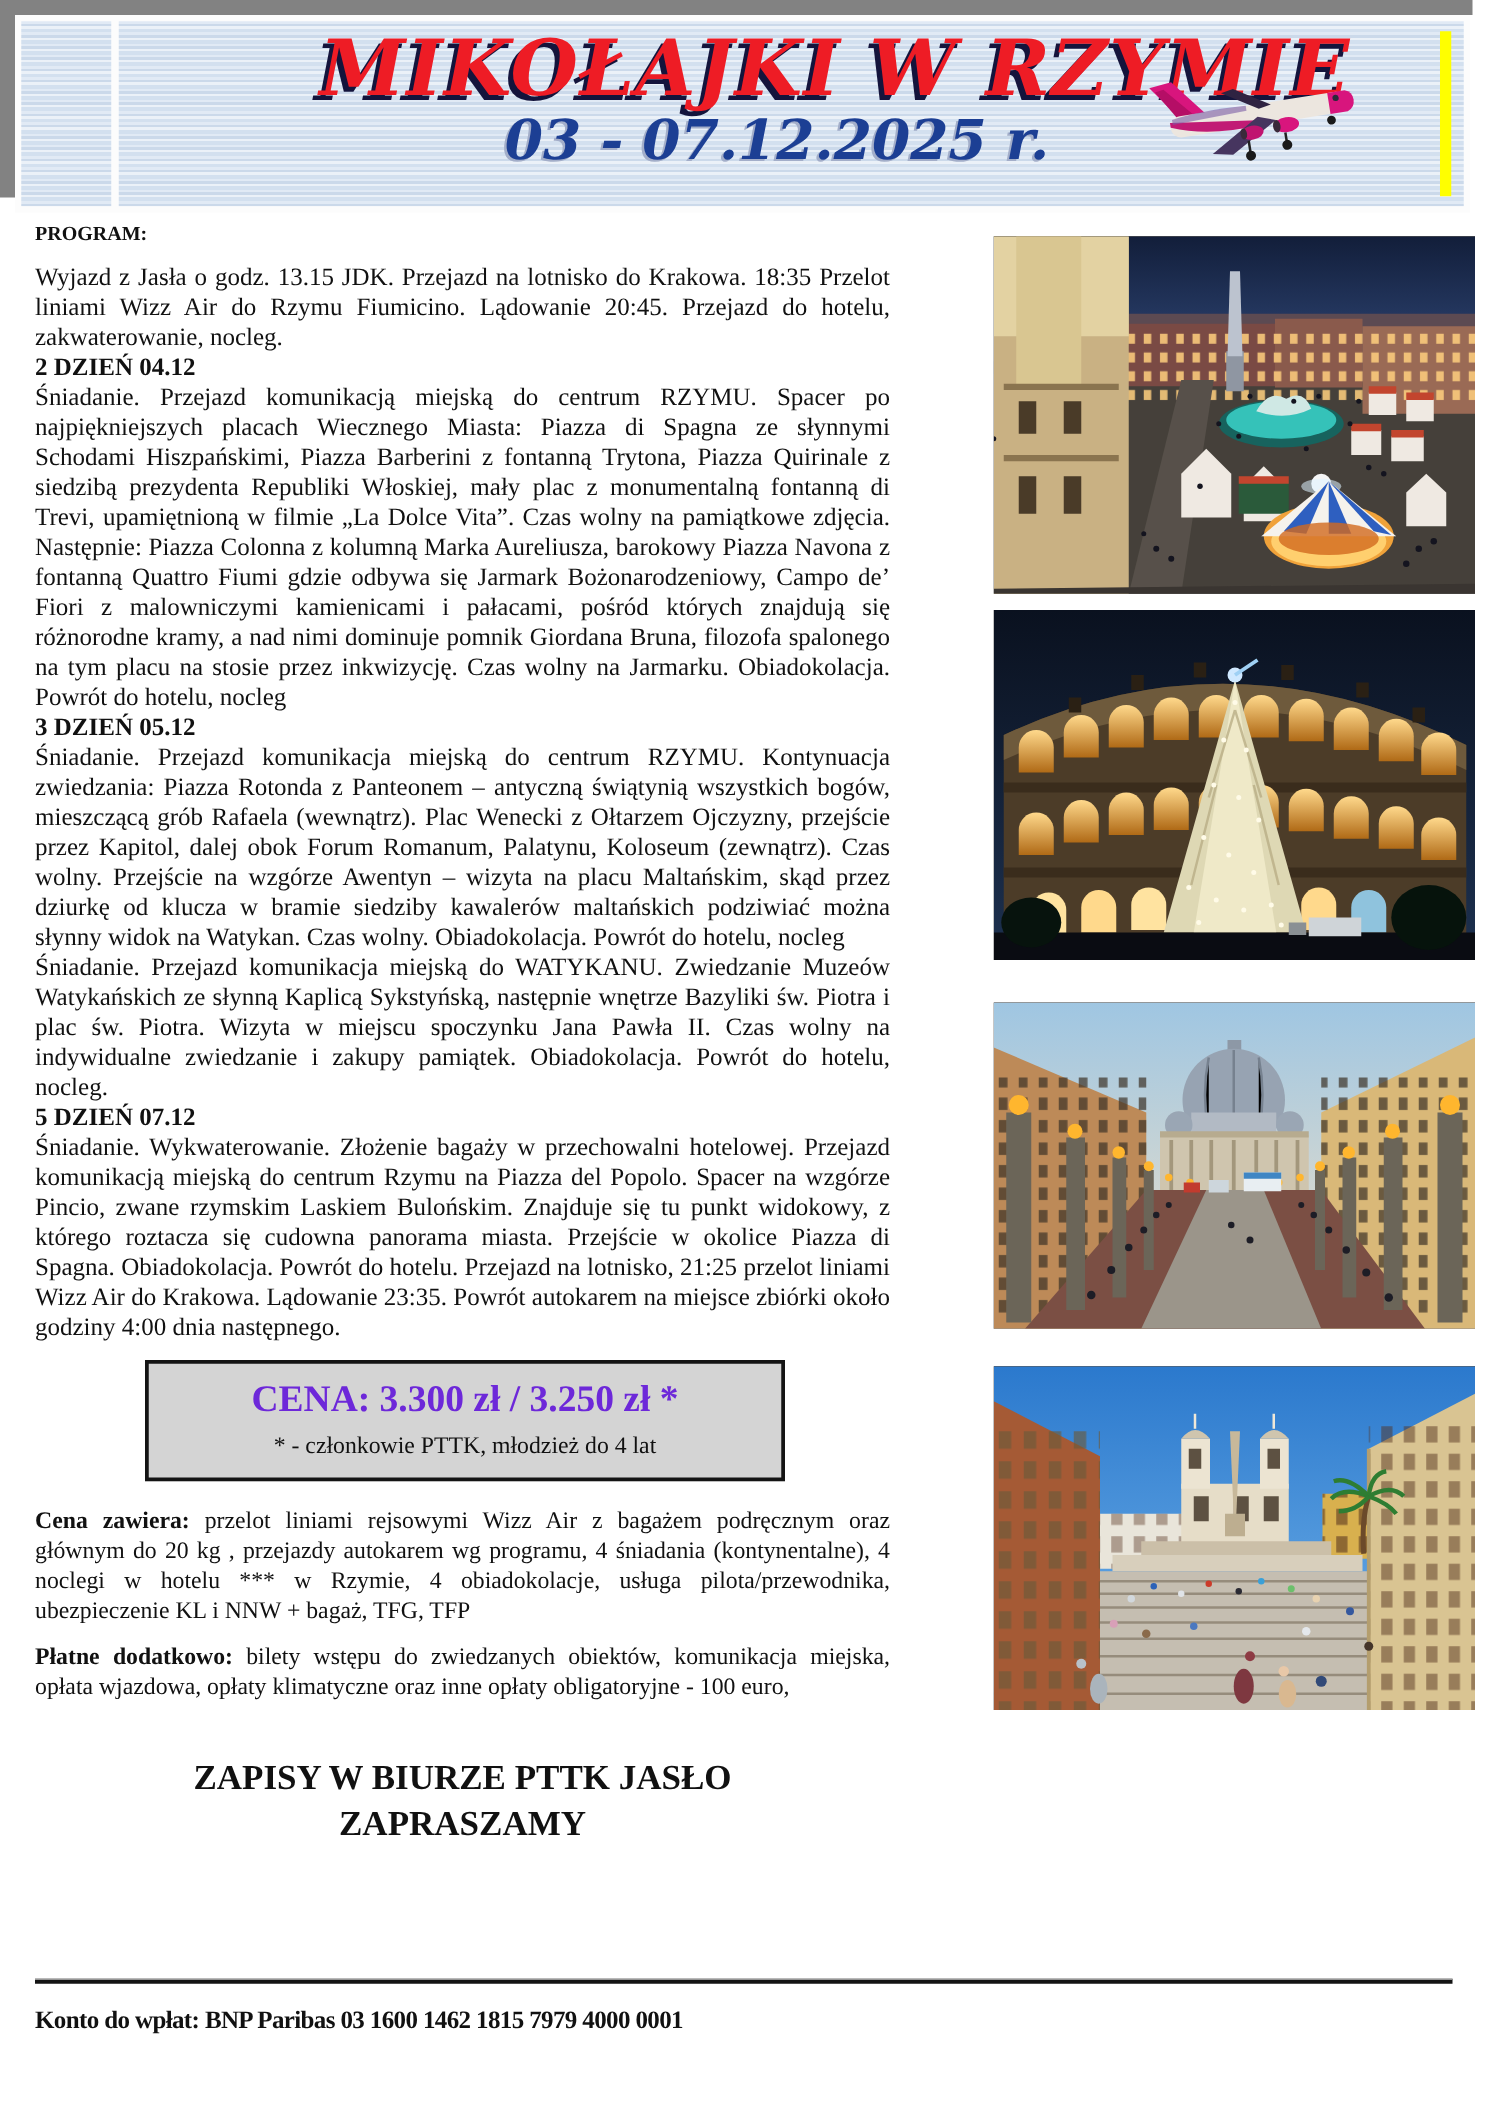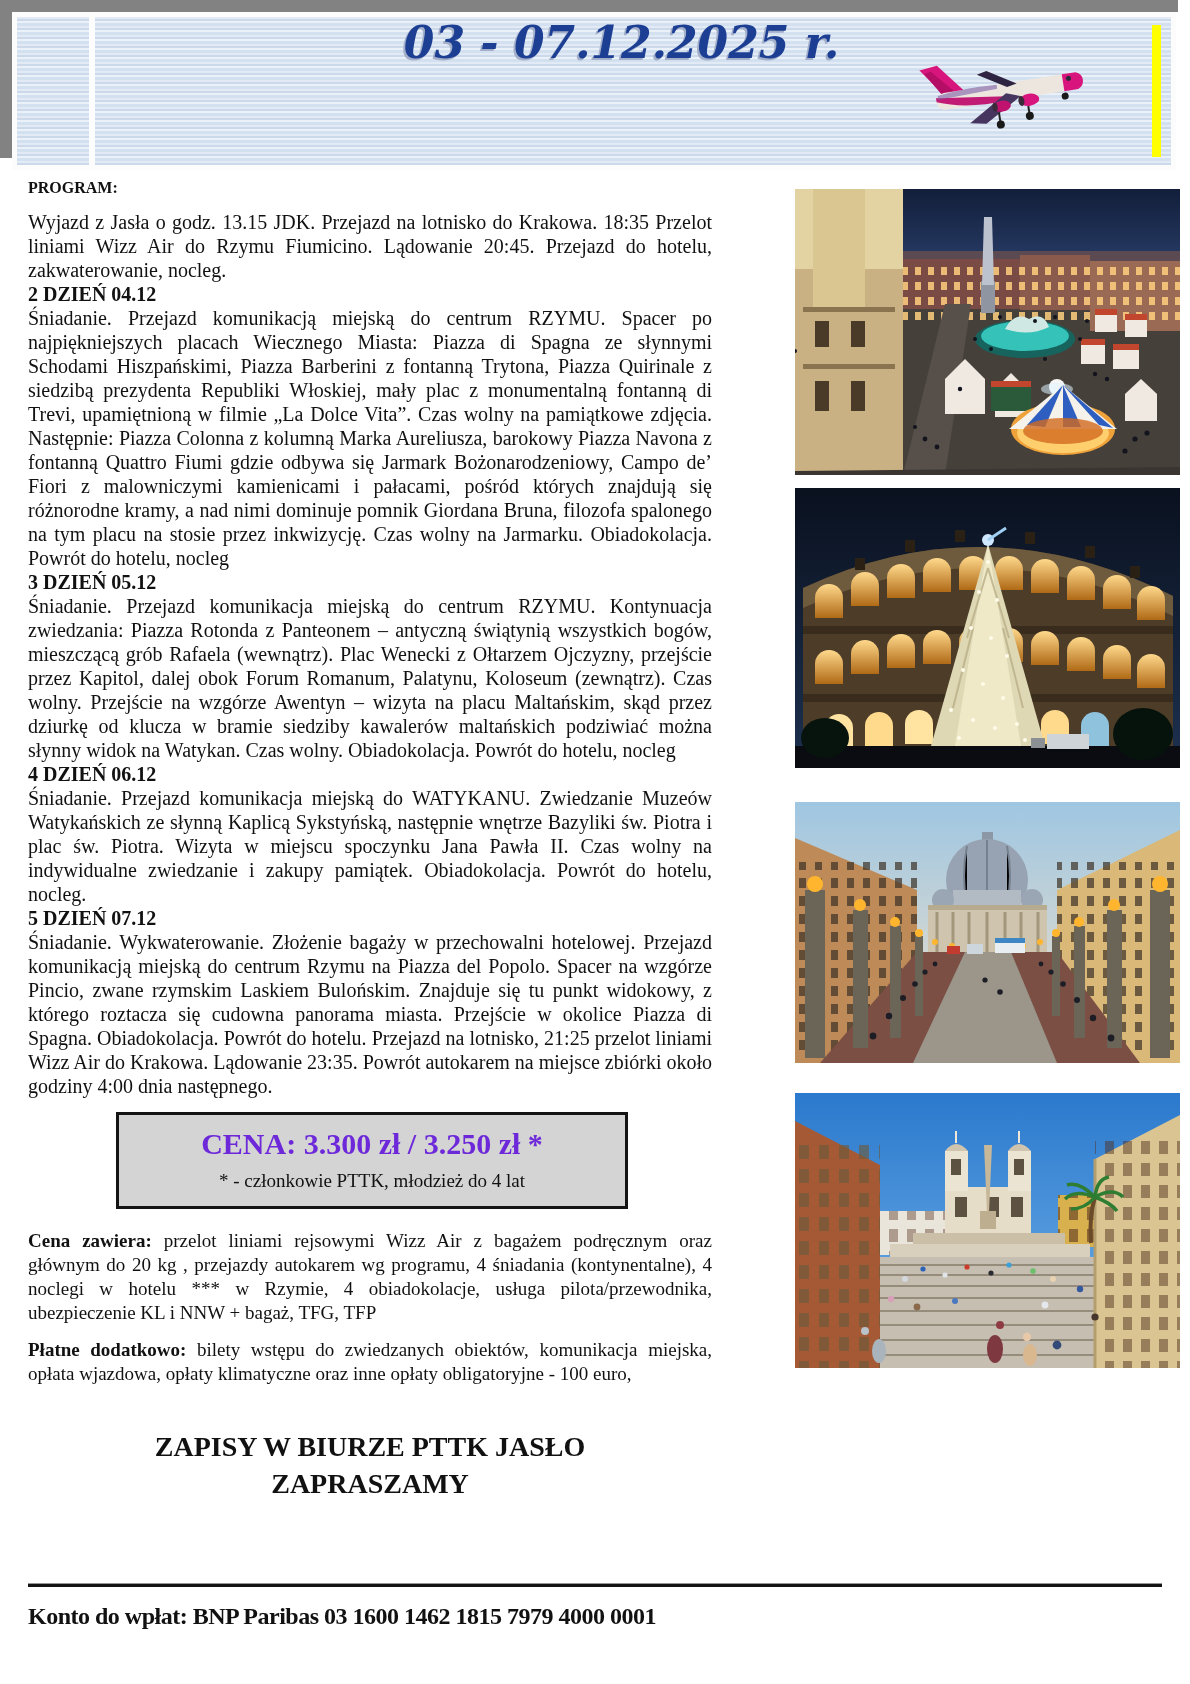--- a/index.html
+++ b/index.html
@@ -38,33 +38,34 @@
   
   .photo{position:absolute;left:795px;width:385px;overflow:hidden;background:#222;}
   .photo svg{display:block;}
   .ph1{top:189px;height:286px;}
   .ph2{top:488px;height:280px;}
   .ph3{top:802px;height:261px;}
   .ph4{top:1093px;height:275px;}
   
   .footer-line{position:absolute;left:28px;top:1583px;width:1134px;height:3px;
                background:#141414;border-top:1px solid #979797;}
-  .footer-text{position:absolute;left:28px;top:1601px;margin:0;font-size:24px;line-height:30px;
+  .footer-text{position:absolute;left:28px;top:1601px;margin:0;font-size:20px;line-height:30px;
                font-weight:bold;letter-spacing:-0.5px;}
 </style>
 </head>
 <body>
 
 <div class="page">
 
   <div class="bar-top"></div>
   <div class="bar-left"></div>
   <div class="header-box">
     <div class="hdr-strip hdr-texture"></div>
     <div class="hdr-main hdr-texture">
+      <div class="hdr-title">MIKOŁAJKI W RZYMIE</div>
       <div class="hdr-date">03 - 07.12.2025 r.</div>
       <div class="yellow-stripe"></div>
       <svg class="plane" viewBox="0 0 205 100">
         <g transform="rotate(-9 100 52)">
           <polygon points="38,46 16,16 34,14 58,44" fill="#d8157d"></polygon>
           <polygon points="36,46 20,20 27,19 50,45" fill="#b50e66"></polygon>
           <rect x="28" y="42" width="142" height="17" rx="8.5" fill="#ece6df"></rect>
           <path d="M170,42 a9,9 0 0 1 0,17 l-14,0 0,-17 z" fill="#d8157d"></path>
           <circle cx="162" cy="47" r="2.5" fill="#2a2a3a"></circle>
           <path d="M28,50 q30,12 70,9 l0,-4 -70,-9 z" fill="#c11b75"></path>
@@ -93,21 +94,20 @@
     </section>
     <section>
       <h3 class="day-head">2 DZIEŃ 04.12</h3>
       <p class="day-body">Śniadanie. Przejazd komunikacją miejską do centrum RZYMU. Spacer po najpiękniejszych placach Wiecznego Miasta: Piazza di Spagna ze słynnymi Schodami Hiszpańskimi, Piazza Barberini z fontanną Trytona, Piazza Quirinale z siedzibą prezydenta Republiki Włoskiej, mały plac z monumentalną fontanną di Trevi, upamiętnioną w filmie „La Dolce Vita”. Czas wolny na pamiątkowe zdjęcia. Następnie: Piazza Colonna z kolumną Marka Aureliusza, barokowy Piazza Navona z fontanną Quattro Fiumi gdzie odbywa się Jarmark Bożonarodzeniowy, Campo de’ Fiori z malowniczymi kamienicami i pałacami, pośród których znajdują się różnorodne kramy, a nad nimi dominuje pomnik Giordana Bruna, filozofa spalonego na tym placu na stosie przez inkwizycję. Czas wolny na Jarmarku. Obiadokolacja. Powrót do hotelu, nocleg</p>
     </section>
     <section>
       <h3 class="day-head">3 DZIEŃ 05.12</h3>
       <p class="day-body">Śniadanie. Przejazd komunikacja miejską do centrum RZYMU. Kontynuacja zwiedzania: Piazza Rotonda z Panteonem – antyczną świątynią wszystkich bogów, mieszczącą grób Rafaela (wewnątrz). Plac Wenecki z Ołtarzem Ojczyzny, przejście przez Kapitol, dalej obok Forum Romanum, Palatynu, Koloseum (zewnątrz). Czas wolny. Przejście na wzgórze Awentyn – wizyta na placu Maltańskim, skąd przez dziurkę od klucza w bramie siedziby kawalerów maltańskich podziwiać można słynny widok na Watykan. Czas wolny. Obiadokolacja. Powrót do hotelu, nocleg</p>
     </section>
     <section>
-      <h3 class="day-head">4 DZIEŃ 06.12</h3>
       <p class="day-body">Śniadanie. Przejazd komunikacja miejską do WATYKANU. Zwiedzanie Muzeów Watykańskich ze słynną Kaplicą Sykstyńską, następnie wnętrze Bazyliki św. Piotra i plac św. Piotra. Wizyta w miejscu spoczynku Jana Pawła II. Czas wolny na indywidualne zwiedzanie i zakupy pamiątek. Obiadokolacja. Powrót do hotelu, nocleg.</p>
     </section>
     <section>
       <h3 class="day-head">5 DZIEŃ 07.12</h3>
       <p class="day-body">Śniadanie. Wykwaterowanie. Złożenie bagaży w przechowalni hotelowej. Przejazd komunikacją miejską do centrum Rzymu na Piazza del Popolo. Spacer na wzgórze Pincio, zwane rzymskim Laskiem Bulońskim. Znajduje się tu punkt widokowy, z którego roztacza się cudowna panorama miasta. Przejście w okolice Piazza di Spagna. Obiadokolacja. Powrót do hotelu. Przejazd na lotnisko, 21:25 przelot liniami Wizz Air do Krakowa. Lądowanie 23:35. Powrót autokarem na miejsce zbiórki około godziny 4:00 dnia następnego.</p>
     </section>
 
     <div class="price-box">
       <div class="price-main">CENA: 3.300 zł / 3.250 zł *</div>
       <div class="price-note">* - członkowie PTTK, młodzież do 4 lat</div>

